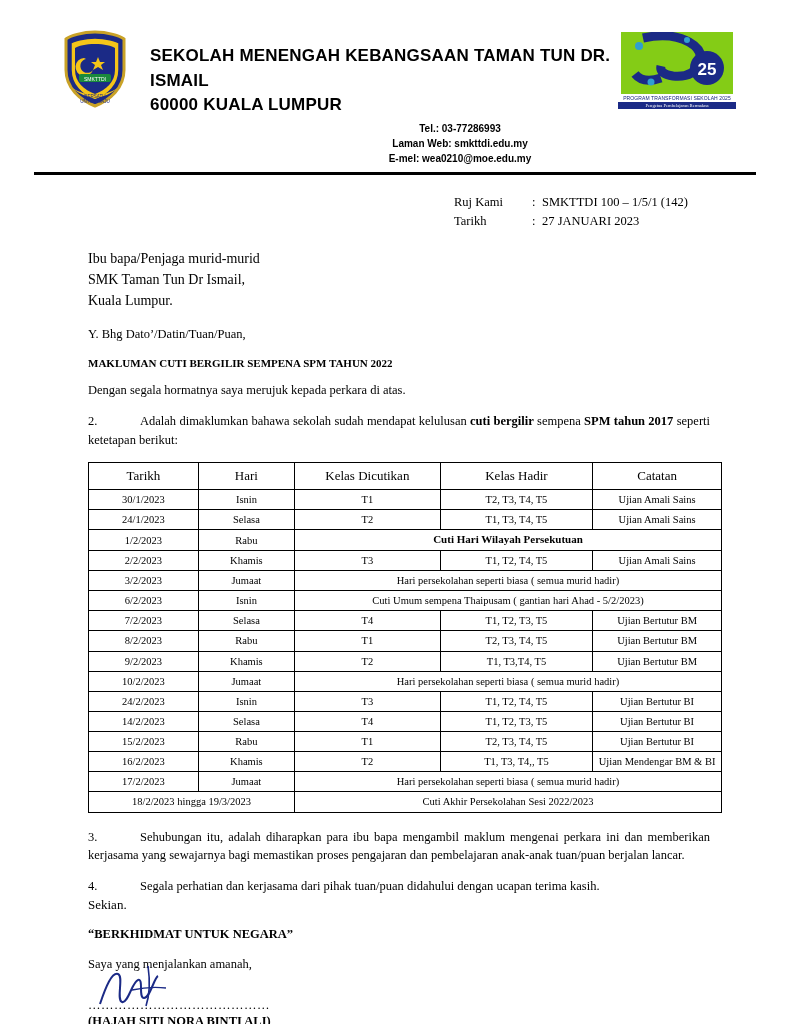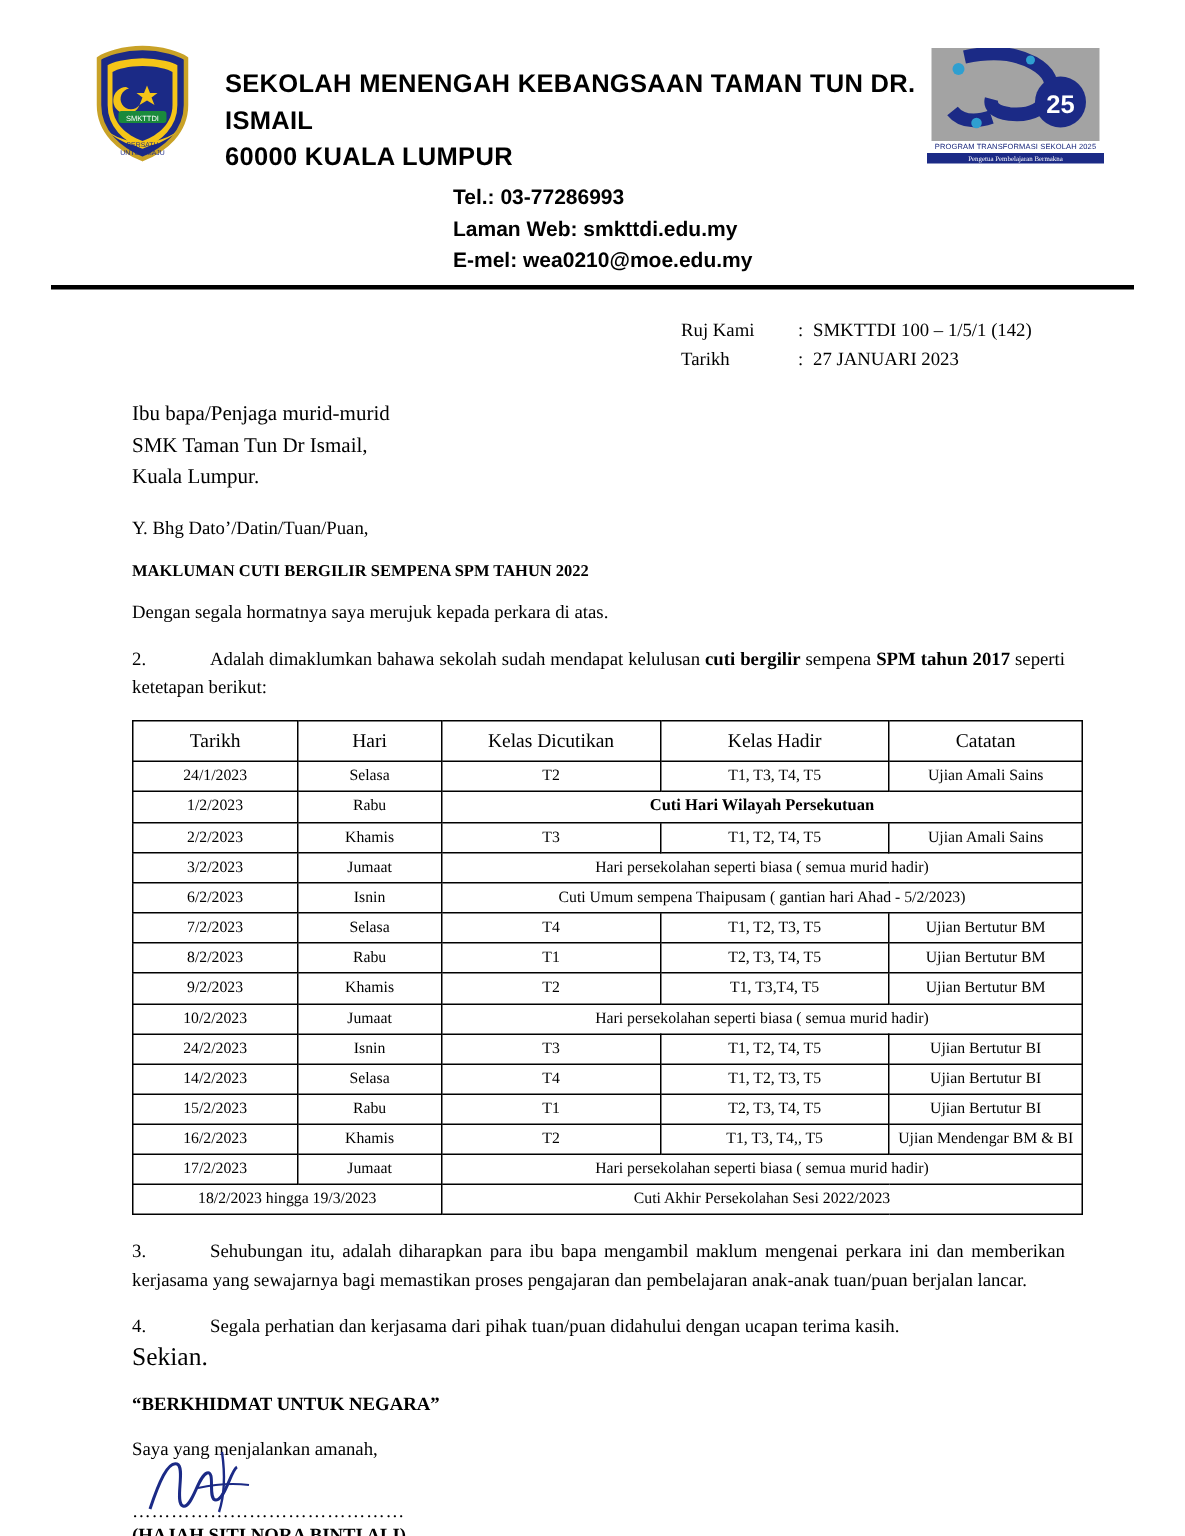--- a/index.html
+++ b/index.html
@@ -45,37 +45,38 @@
     font-family: "Liberation Sans", sans-serif;
     font-weight: bold;
     font-size: 17px;
     letter-spacing: .2px;
     color: #000;
     line-height: 1.45;
   }
   .head-contact {
     font-family: "Liberation Sans", sans-serif;
     font-weight: bold;
-    font-size: 14px;
+    font-size: 10px;
     line-height: 1.5;
     padding-left: 152px;
     padding-top: 3px;
+    text-align: center;
   }
   .logo25 {
     flex: 0 0 118px;
     width: 118px;
     text-align: center;
     padding-top: 4px;
   }
   .logo25 .box {
     width: 112px;
     height: 62px;
     margin: 0 auto;
     position: relative;
-    background: #a3a3a3;
+    background: #84cc16;
   }
   .logo25 .cap {
     font-size: 5px;
     font-family: "Liberation Sans", sans-serif;
     color: #14227a;
     letter-spacing: .1px;
     margin-top: 1px;
     line-height: 1.25;
   }
   .logo25 .capbar {
@@ -199,21 +200,21 @@
     padding-left: 54px;
     font-size: 12.5px;
     font-weight: bold;
     margin-top: 2px;
   }
   .sigaddr {
     padding-left: 54px;
     font-size: 12.5px;
     line-height: 1.5;
   }
-  .sekian { padding-left: 54px; font-size: 17px; margin-top: 1px; }
+  .sekian { padding-left: 54px; font-size: 13px; margin-top: 1px; }
 </style>
 </head>
 <body>
 
 <div class="page">
 
   <div class="letterhead">
 
     <div class="crest">
       <svg width="66" height="78" viewBox="0 0 66 78">
@@ -300,20 +301,27 @@
       <tr>
         <th>Tarikh</th>
         <th>Hari</th>
         <th>Kelas Dicutikan</th>
         <th>Kelas Hadir</th>
         <th>Catatan</th>
       </tr>
     </thead>
     <tbody>
         <tr>
+          <td>30/1/2023</td>
+          <td>Isnin</td>
+          <td>T1</td>
+          <td>T2, T3, T4, T5</td>
+          <td>Ujian Amali Sains</td>
+        </tr>
+        <tr>
           <td>24/1/2023</td>
           <td>Selasa</td>
           <td>T2</td>
           <td>T1, T3, T4, T5</td>
           <td>Ujian Amali Sains</td>
         </tr>
         <tr>
           <td>1/2/2023</td>
           <td>Rabu</td>
           <td colspan="3" class="bold">Cuti Hari Wilayah Persekutuan</td>

